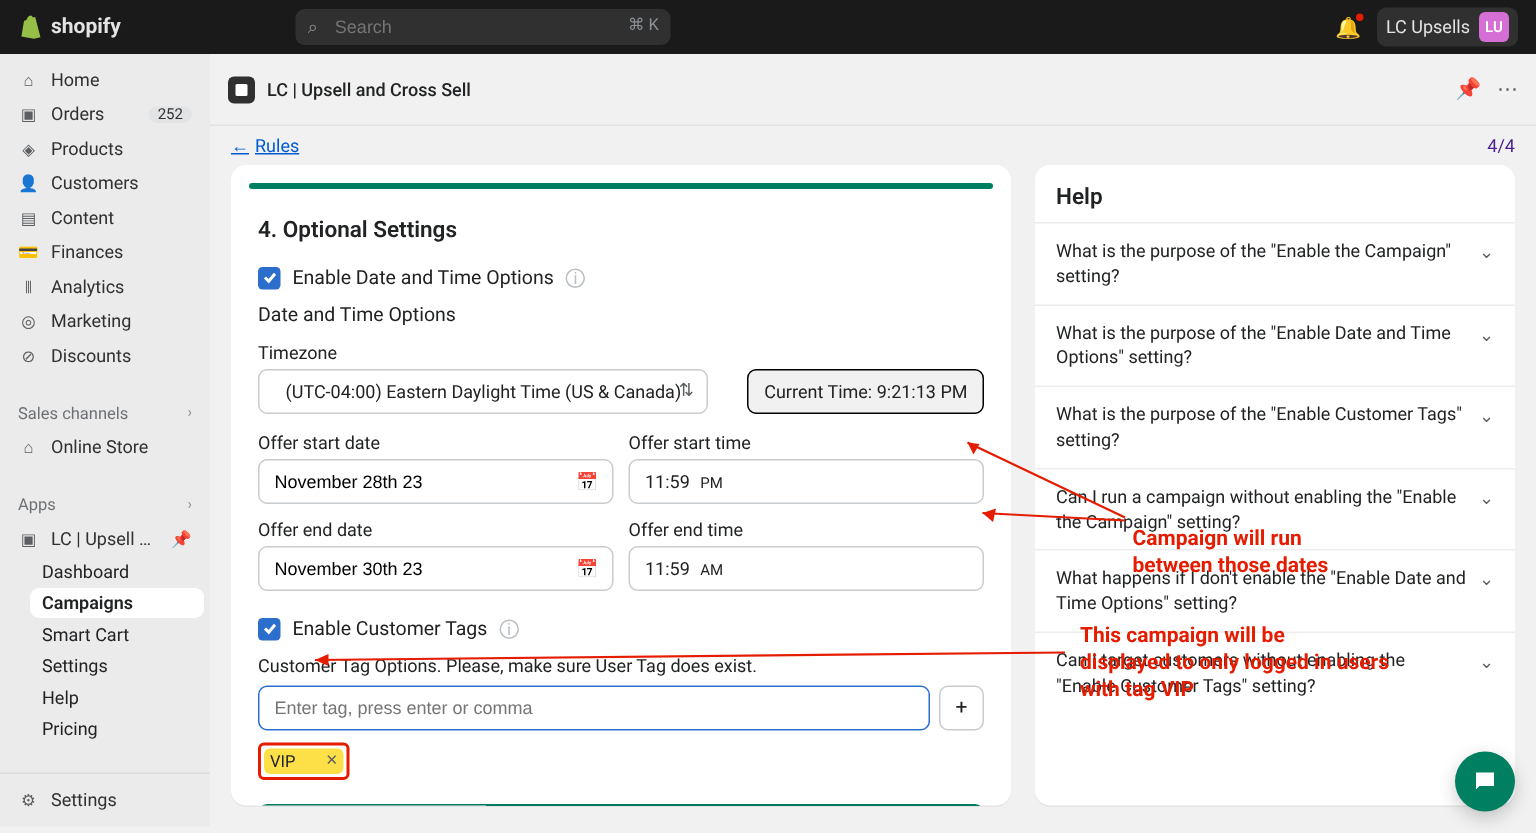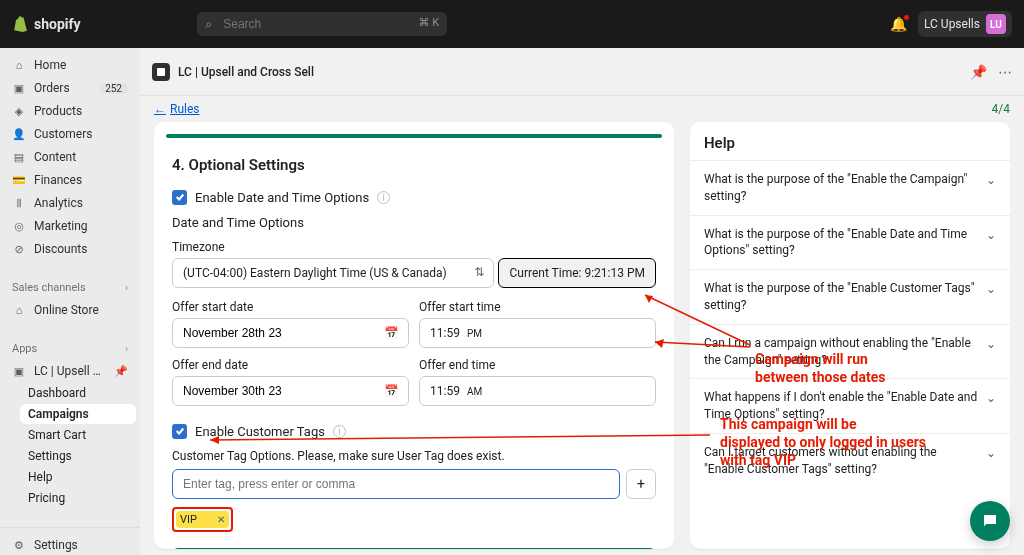--- a/index.html
+++ b/index.html
@@ -1,17 +1,17 @@
 <!DOCTYPE html>
 <html><head>
   <meta charset="utf-8">
   <style>
     * { margin:0; padding:0; box-sizing:border-box; }
     body { font-family:-apple-system,BlinkMacSystemFont,"Segoe UI",Roboto,sans-serif; font-size:13px; color:#202223; background:#f1f1f1; width:1024px; height:555px; overflow:hidden; position:relative;}
-    .topbar { height:48px; background:#1a1a1a; display:flex; align-items:center; padding:0 12px; color:#e3e3e3; }
+    .topbar { height:36px; background:#1a1a1a; display:flex; align-items:center; padding:0 12px; color:#e3e3e3; }
     .logo { display:flex; align-items:center; font-weight:700; font-size:14px; gap:4px;}
     .logo-icon { width:18px; height:18px; }
     .search-wrap { margin-left:auto; margin-right:auto; position:relative; left:-70px;}
     .search { background:#303030; border:none; border-radius:6px; color:#f97316; padding:5px 16px 5px 26px; width:250px; font-size:12px;}
     .search-icon { position:absolute; left:8px; top:5px; color:#8c9196; font-size:12px;}
     .kbd { position:absolute; right:8px; top:4px; color:#8c9196; font-size:11px;}
     .top-right { margin-left:auto; display:flex; align-items:center; gap:10px;}
     .bell { position:relative; color:#e3e3e3; font-size:14px;}
     .bell-dot { position:absolute; top:-2px; right:-2px; width:7px; height:7px; background:#e51c00; border-radius:50%; border:1px solid #1a1a1a;}
     .user-chip { display:flex; align-items:center; gap:6px; background:#303030; border-radius:6px; padding:3px 6px; font-size:12px;}
@@ -30,38 +30,38 @@
     .sidebar-footer { margin-top:auto; padding:6px 4px; border-top:1px solid #ddd;}
     .pin { margin-left:auto; color:#8c9196; font-size:11px;}
     .main { flex:1; display:flex; flex-direction:column; overflow:hidden;}
     .page-header { height:48px; display:flex; align-items:center; padding:0 12px; gap:8px; border-bottom:1px solid #e1e3e5;}
     .app-icon { width:18px; height:18px; background:#303030; border-radius:4px; display:flex; align-items:center; justify-content:center;}
     .app-icon svg { width:12px; height:12px; fill:#fff;}
     .page-title { font-size:12px; font-weight:500;}
     .page-actions { margin-left:auto; display:flex; gap:10px; color:#5c5f62; font-size:14px;}
     .crumb-row { display:flex; align-items:center; padding:6px 14px; font-size:12px;}
     .crumb-link { color:#005bd3; text-decoration:underline; display:flex; align-items:center; gap:4px;}
-    .step-count { margin-left:auto; color:#15803d;}
+    .step-count { margin-left:auto; color:#4c1d95;}
     .content-row { display:flex; gap:16px; padding:0 14px 14px 14px; flex:1; overflow:hidden;}
     .card { background:#fff; border-radius:10px; box-shadow:0 1px 0 rgba(0,0,0,.05); }
     .left-card { flex:1; overflow:hidden; display:flex; flex-direction:column;}
     .progress-bar { height:4px; background:#008060; margin:12px 12px 0 12px; border-radius:2px;}
     .left-inner { padding:18px 18px 14px 18px; overflow:auto;}
     .h3 { font-size:15px; font-weight:600; margin-bottom:16px;}
     .check-row { display:flex; align-items:center; gap:8px; margin-bottom:10px;}
     .checkbox { width:15px; height:15px; border-radius:3px; background:#2c6ecb; display:flex; align-items:center; justify-content:center; }
     .checkbox svg { width:10px; height:10px; stroke:#fff; stroke-width:2.5; fill:none;}
     .check-label { font-size:13px; }
     .info-icon { color:#babfc3; font-size:11px; border:1px solid #babfc3; border-radius:50%; width:13px; height:13px; display:flex; align-items:center; justify-content:center;}
     .section-title { font-size:13px; margin:6px 0 10px 0;}
     .field-label { font-size:12px; margin-bottom:4px; display:block;}
     .select-wrap { position:relative;}
     .field { width:100%; border:1px solid #c9cccf; border-radius:6px; padding:7px 10px; font-size:12px; background:#fff;}
     .sel-chev { position:absolute; right:10px; top:7px; color:#5c5f62; font-size:12px;}
-    .timezone-row { display:flex; gap:4px; align-items:flex-end; margin-bottom:12px;}
+    .timezone-row { display:flex; gap:26px; align-items:flex-end; margin-bottom:12px;text-align:center;}
     .tz-select { flex:1;}
     .current-time { background:#f1f1f1; border:1px solid #000000; border-radius:6px; padding:7px 10px; font-size:12px;}
     .date-grid { display:flex; gap:10px; margin-bottom:10px;}
     .date-col { flex:1;}
     .date-input-wrap { position:relative;}
     .cal-icon { position:absolute; right:10px; top:8px; color:#5c5f62; font-size:12px;}
     .ampm { display:inline-block; margin-left:4px; font-size:10px; }
     .tag-input-row { display:flex; gap:6px; margin-top:6px;}
     .tag-input { flex:1; border:1.5px solid #2c6ecb; border-radius:6px; padding:7px 10px; font-size:12px; color:#14532d;}
     .plus-btn { width:30px; border:1px solid #c9cccf; border-radius:6px; background:#fff; display:flex; align-items:center; justify-content:center; font-size:14px; cursor:pointer;}

